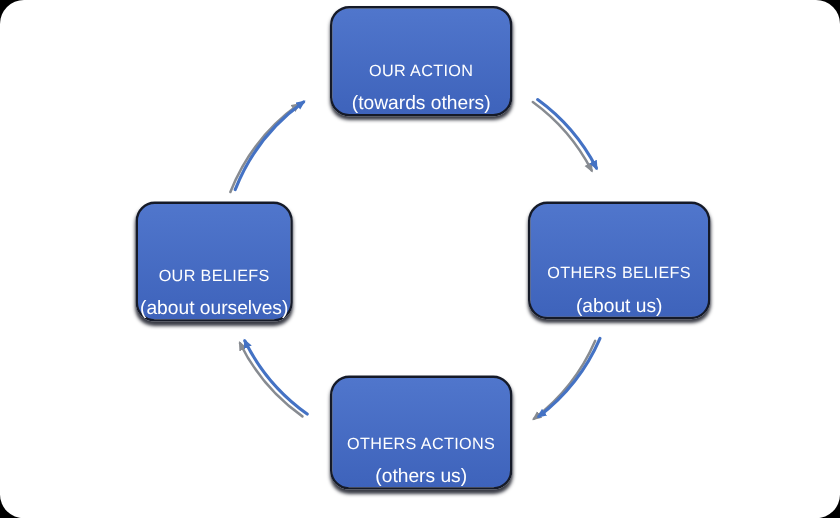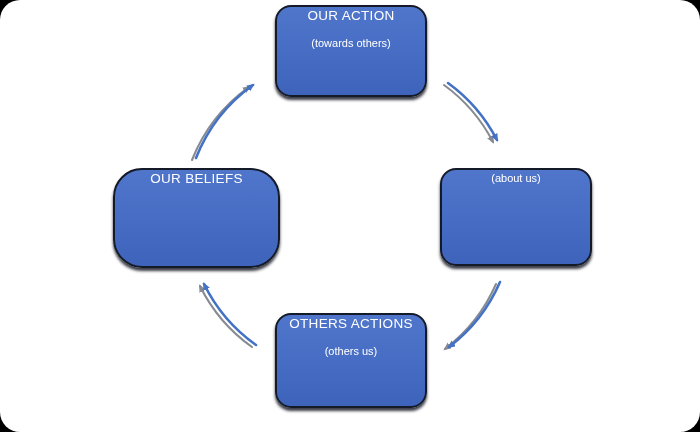--- a/index.html
+++ b/index.html
@@ -49,41 +49,41 @@
   .ah-gray-fill { fill: var(--arc-shadow, #73777e); }
   .node {
     position: absolute;
     border-radius: 16px;
     background: linear-gradient(180deg, var(--node-fill-top, #5076cc) 0%, var(--node-fill-bottom, #3e63bb) 100%);
     border: 2px solid var(--node-border, #151a28);
     box-shadow: 0 3px 3px rgba(8, 10, 22, 0.8);
     display: flex;
     flex-direction: column;
     align-items: center;
-    justify-content: flex-start;
+    justify-content: flex-end;
     gap: 11px;
     color: var(--node-text, #ffffff);
     text-align: center;
     box-sizing: border-box;
   }
   .node .title {
     font-size: 13.5px;
     line-height: 17px;
     letter-spacing: 0.3px;
     white-space: nowrap;
   }
   .node .subtitle {
-    font-size: 11px;
+    font-size: 16px;
     line-height: 17px;
     white-space: nowrap;
   }
   #node-top    { left: 275px; top: 5px;   width: 152px; height: 92px; }
   #node-right  { left: 440px; top: 168px; width: 152px; height: 98px; }
   #node-bottom { left: 275px; top: 313px; width: 152px; height: 95px; }
-  #node-left   { left: 113px; top: 168px; width: 167px; height: 100px; border-radius: 29px; }
+  #node-left   { left: 113px; top: 168px; width: 131px; height: 100px; }
 </style>
 </head>
 <body style="background: rgb(0, 0, 0);">
 
 <div class="stage">
   <div class="canvas">
 
     <svg class="arcs-layer" viewBox="0 0 700 432">
       <defs>
         <marker id="ah-blue" markerUnits="userSpaceOnUse" markerWidth="10" markerHeight="10" refX="6" refY="3.5" orient="auto">
@@ -106,26 +106,28 @@
       <path class="arc-line" d="M500,282 A163,163 0 0 1 449,347" marker-end="url(#ah-blue)"></path>
       <path class="arc-line" d="M256,345 A163,163 0 0 1 204,284" marker-end="url(#ah-blue)"></path>
     </svg>
 
     <div class="node" id="node-top">
       <span class="title">OUR ACTION</span>
       <span class="subtitle">(towards others)</span>
     </div>
 
     <div class="node" id="node-right">
+      <span class="title">OTHERS BELIEFS</span>
       <span class="subtitle">(about us)</span>
     </div>
 
     <div class="node" id="node-bottom">
       <span class="title">OTHERS ACTIONS</span>
       <span class="subtitle">(others us)</span>
     </div>
 
     <div class="node" id="node-left">
       <span class="title">OUR BELIEFS</span>
+      <span class="subtitle">(about ourselves)</span>
     </div>
 
   </div>
 </div>
 
 </body></html>

